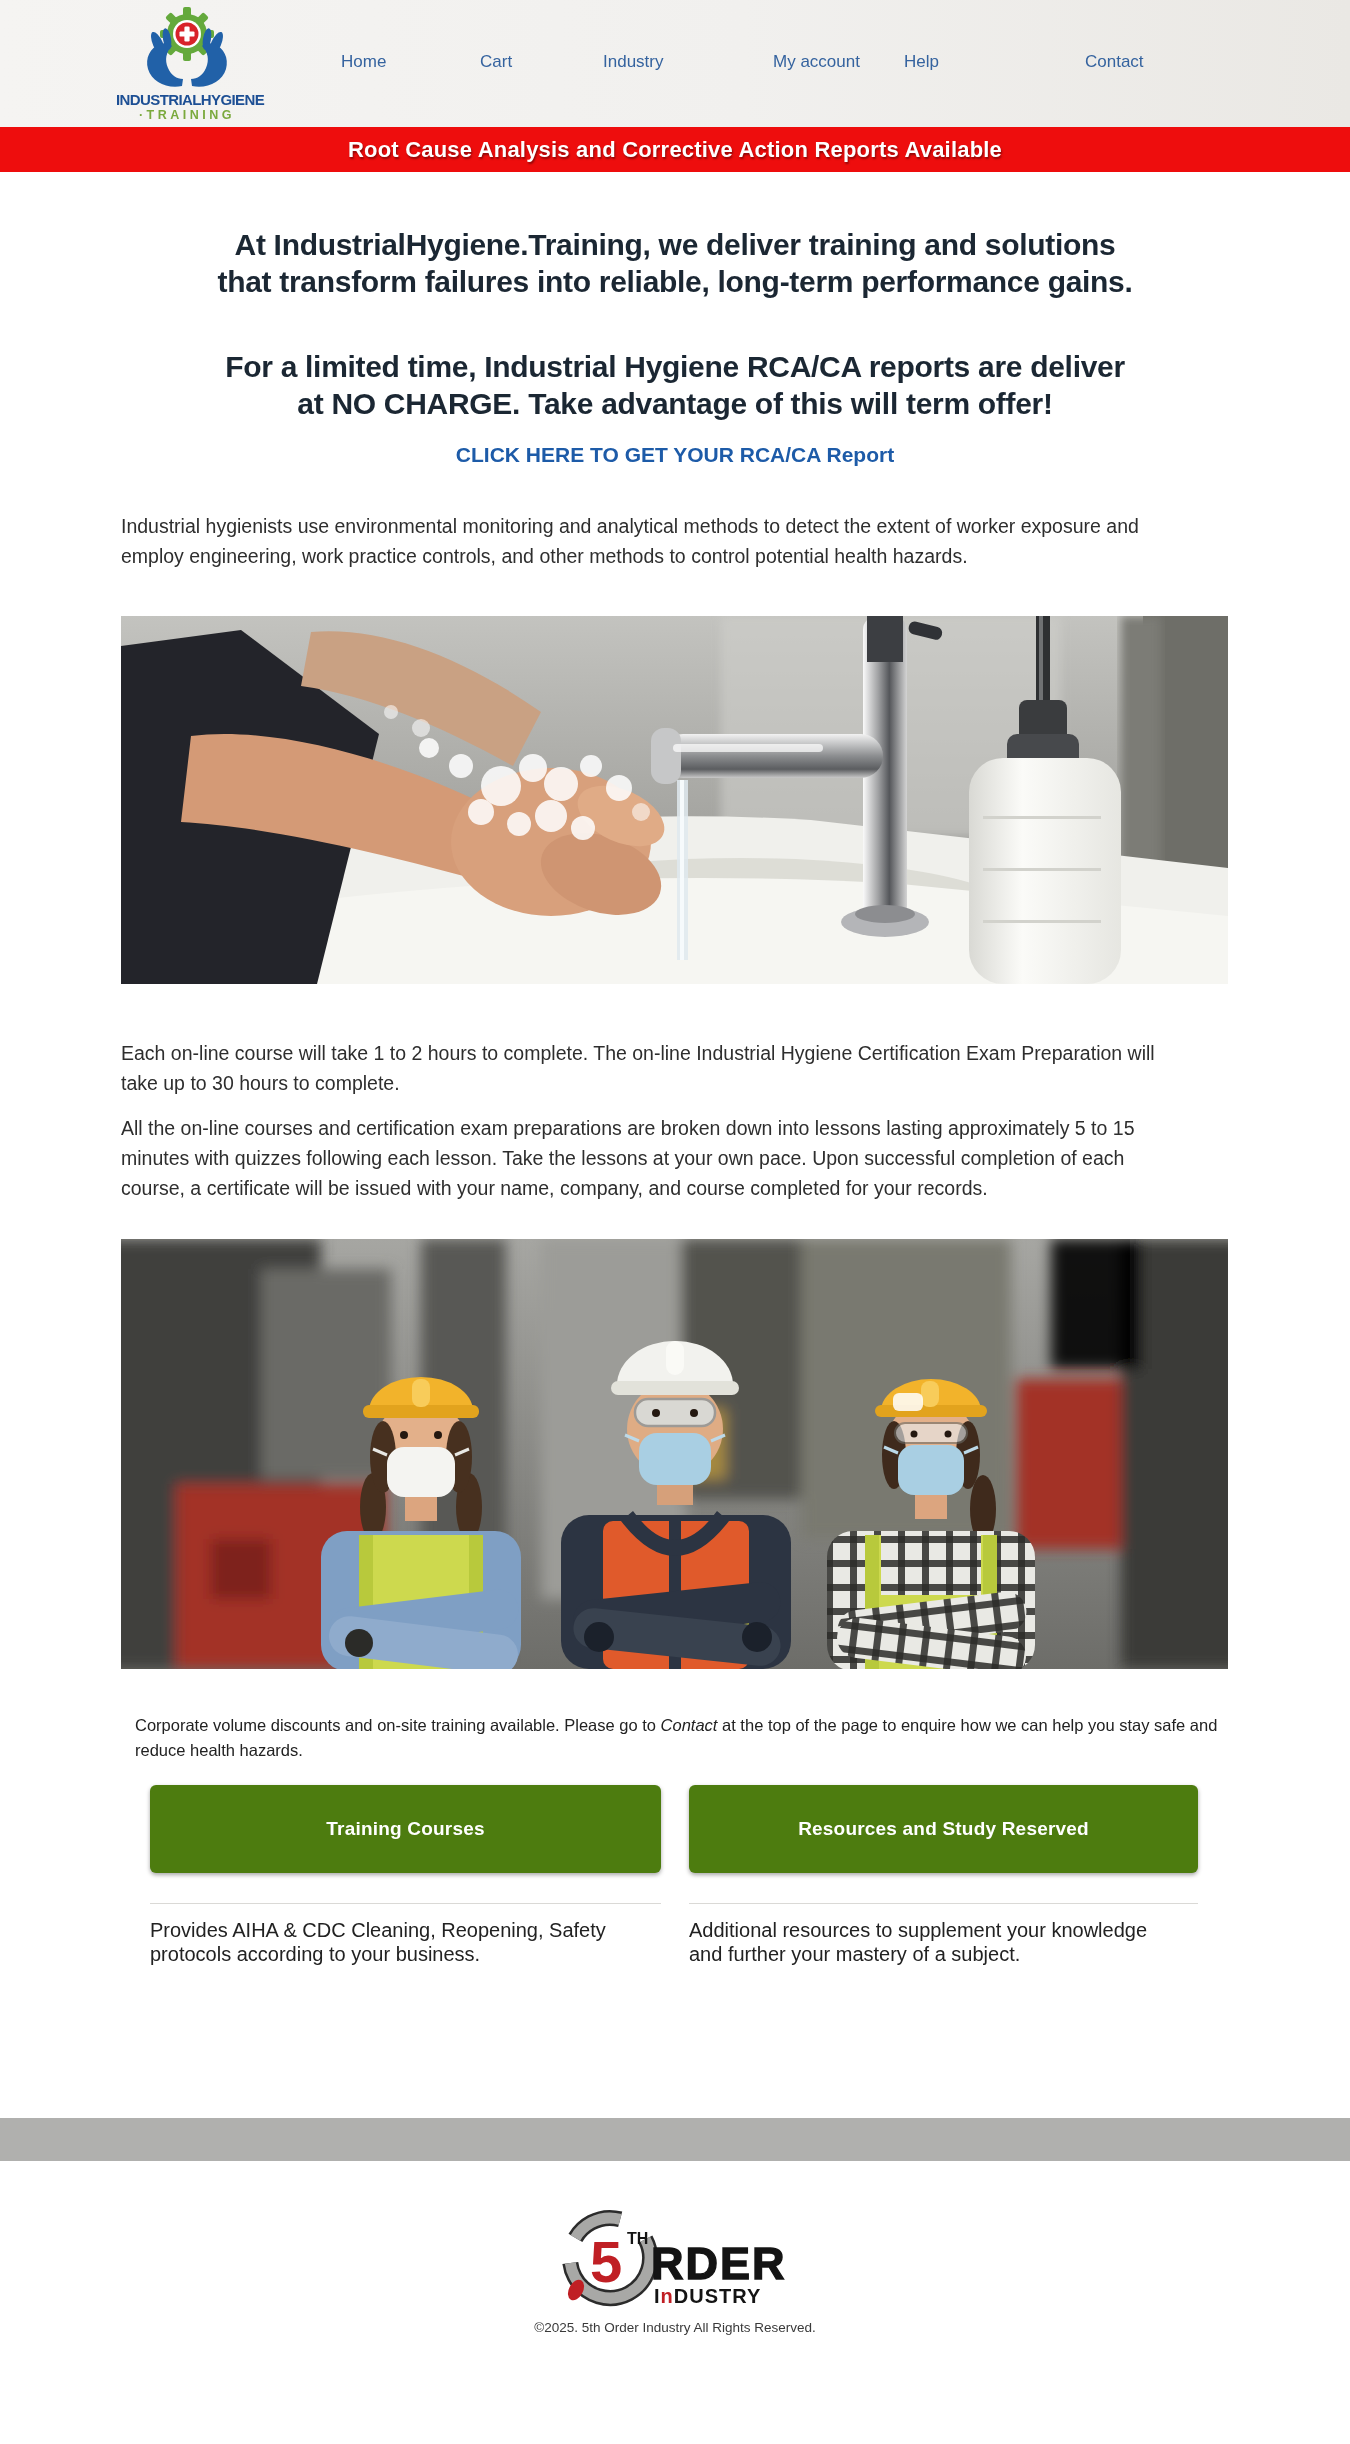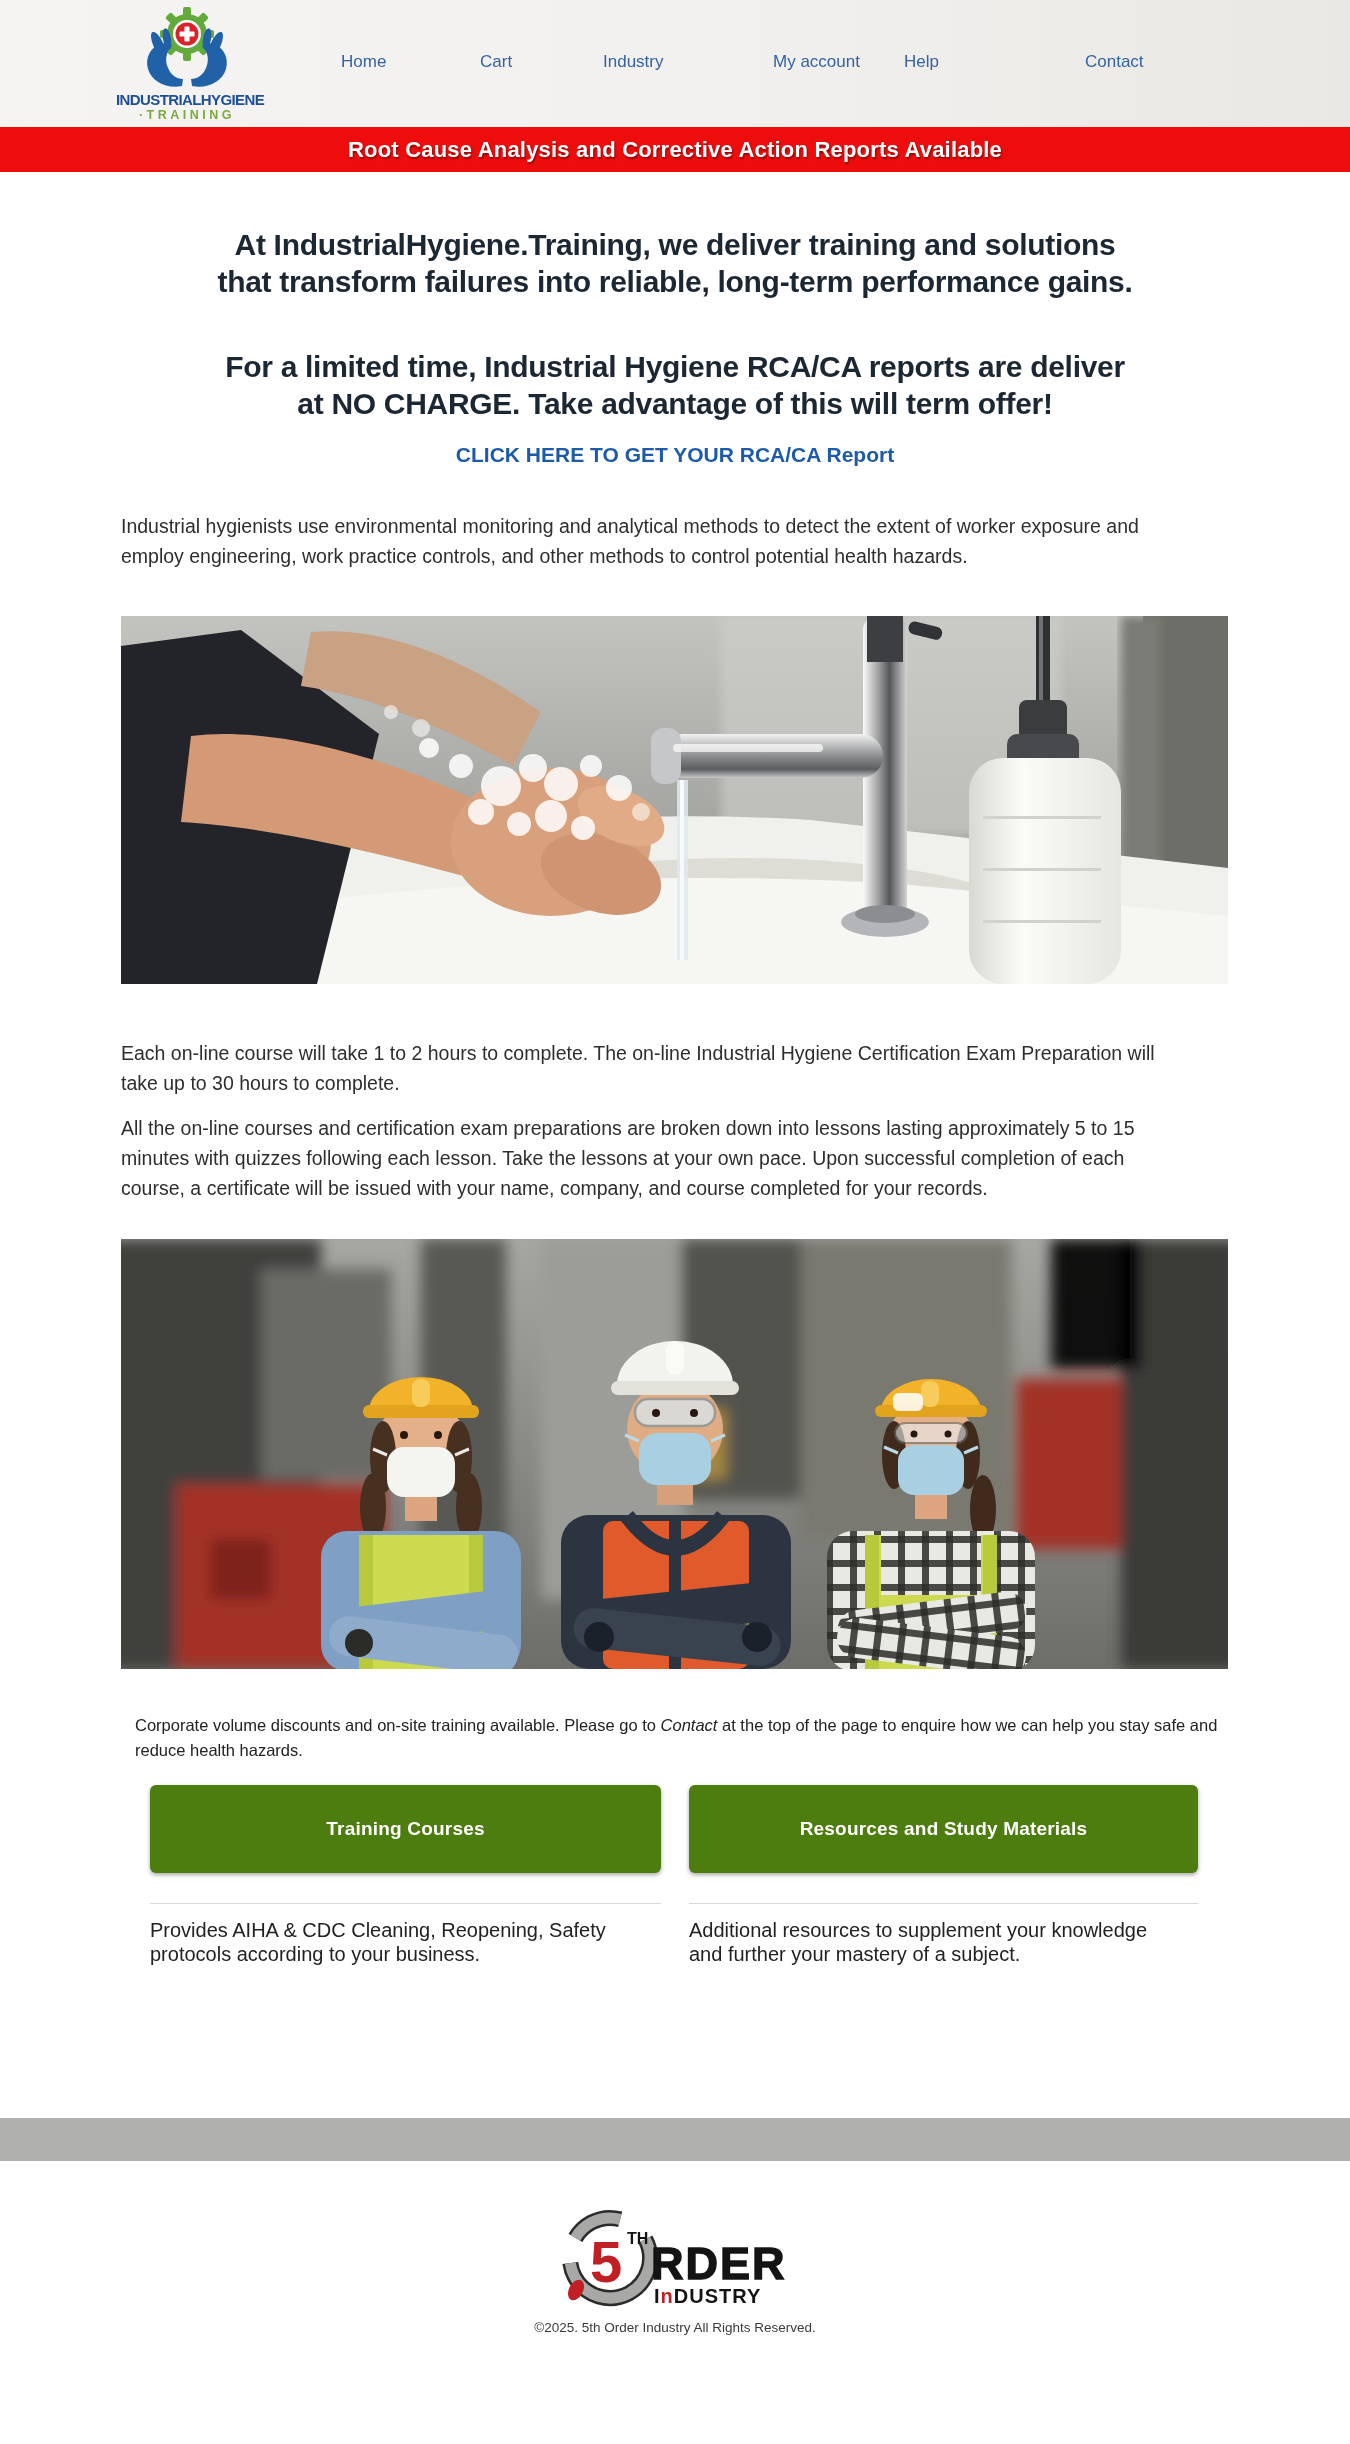--- a/index.html
+++ b/index.html
@@ -317,21 +317,21 @@
 
   <p class="corporate"><span>Corporate volume discounts and on-site training available. Please go to </span><span class="it">Contact</span><span> at the top of the page to enquire how we can help you stay safe and reduce health hazards.</span></p>
 
   <div class="btn-row">
     <div class="btn-col">
       <button class="big-btn">Training Courses</button>
       <hr class="col-divider">
       <p class="btn-desc">Provides AIHA &amp; CDC Cleaning, Reopening, Safety protocols according to your business.</p>
     </div>
     <div class="btn-col right">
-      <button class="big-btn">Resources and Study Materials</button>
+      <button class="big-btn">Resources and Study Reserved</button>
       <hr class="col-divider">
       <p class="btn-desc">Additional resources to supplement your knowledge and further your mastery of a subject.</p>
     </div>
   </div>
 </main>
 
 <div class="gray-bar"></div>
 
 <footer class="site-footer">
   <div class="footer-logo">

